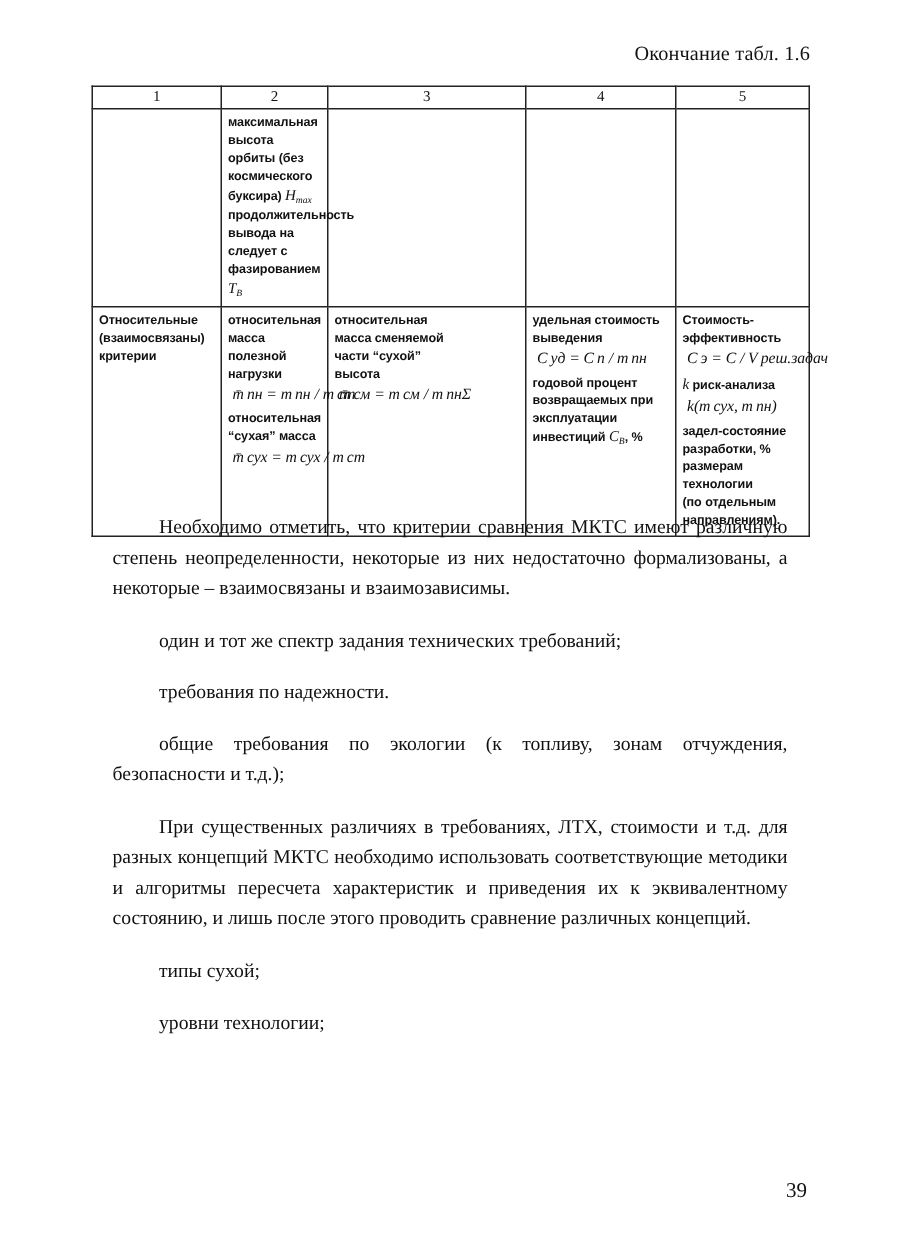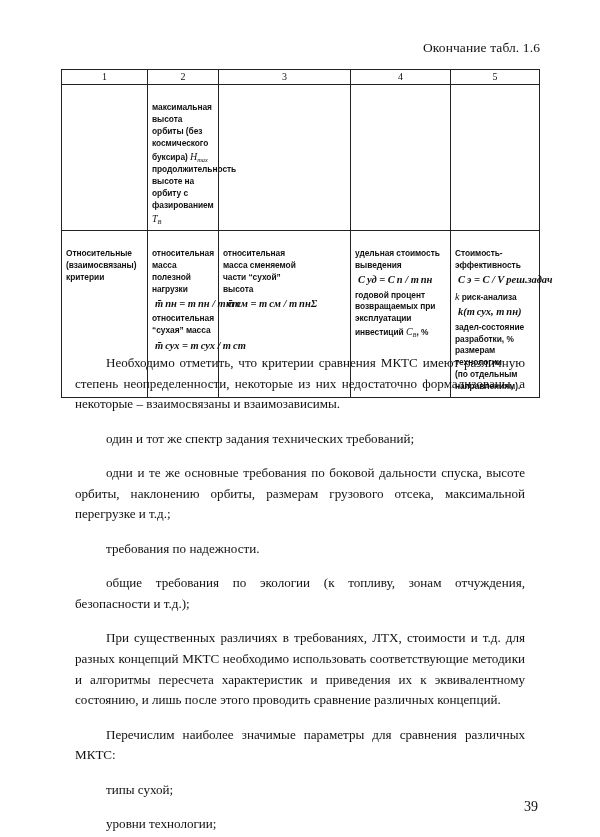--- a/index.html
+++ b/index.html
@@ -10,21 +10,21 @@
   body {
     width: 600px;
     height: 837px;
     position: relative;
     font-family: "Liberation Serif", "DejaVu Serif", serif;
     color: #111111;
     overflow: hidden;
   }
   .page {
     position: absolute;
-    left: 0; top: 12px;
+    left: 0; top: 0;
     width: 600px;
     height: 825px;
   }
   
   .table-caption {
     position: absolute;
     right: 60px;
     top: 28px;
     font-size: 13.5px;
     letter-spacing: .1px;
@@ -40,21 +40,21 @@
   table.crit {
     border-collapse: collapse;
     width: 478px;
     table-layout: fixed;
     font-size: 8.4px;
     line-height: 1.42;
   }
   table.crit td {
     border: 1px solid #222;
     vertical-align: top;
-    padding: 17px 4px 4px 4px;
+    padding: 3px 4px 4px 4px;
     font-family: "Liberation Sans", "DejaVu Sans", sans-serif;
     font-weight: 600;
     letter-spacing: -0.05px;
   }
   table.crit td.num {
     text-align: center;
     font-family: "Liberation Serif", "DejaVu Serif", serif;
     font-weight: 400;
     font-size: 10px;
     padding: 0 0 1px 0;
@@ -65,21 +65,21 @@
   .c1 { width: 86px; }
   .c2 { width: 71px; }
   .c3 { width: 132px; }
   .c4 { width: 100px; }
   .c5 { width: 89px; }
   .cell-line { display: block; }
   .frm {
     display: block;
     font-family: "Liberation Serif", "DejaVu Serif", serif;
     font-style: italic;
-    font-weight: 700;
+    font-weight: 400;
     font-size: 10.5px;
     margin: 1.5px 0 1.5px 3px;
     white-space: nowrap;
   }
   .inl {
     font-family: "Liberation Serif", "DejaVu Serif", serif;
     font-style: italic;
     font-weight: 400;
     font-size: 10px;
   }
@@ -149,21 +149,21 @@
 
         <tr>
           <td></td>
           <td>
             <span class="cell-line">максимальная</span>
             <span class="cell-line">высота орбиты (без</span>
             <span class="cell-line">космического</span>
             <span class="cell-line"><span>буксира)</span>
               <span class="inl"><span>H</span><sub>max</sub></span></span>
             <span class="cell-line">продолжительность</span>
-            <span class="cell-line">высоте на орбиту с</span>
+            <span class="cell-line">вывода на следует с</span>
             <span class="cell-line"><span>фазированием</span>
               <span class="inl"><span>T</span><sub>В</sub></span></span>
           </td>
           <td></td>
           <td></td>
           <td></td>
         </tr>
 
         <tr>
           <td>
@@ -210,23 +210,21 @@
             <span class="cell-line">направлениям).</span>
           </td>
         </tr>
       </tbody>
     </table>
   </div>
 
   <div class="body-text">
     <p>Необходимо отметить, что критерии сравнения МКТС имеют различную степень неопределенности, некоторые из них недостаточно формализованы, а некоторые – взаимосвязаны  и взаимозависимы.</p>
     <p class="listitem last-left">один и тот же спектр задания технических требований;</p>
-    <p class="listitem">одни и те же основные требования по боковой дальности спуска, высоте орбиты, наклонению орбиты, размерам грузового отсека, максимальной перегрузке и т.д.;</p>
     <p class="listitem last-left">требования по надежности.</p>
     <p class="listitem">общие требования по экологии (к топливу, зонам отчуждения, безопасности и т.д.);</p>
     <p>При существенных различиях в требованиях, ЛТХ, стоимости и т.д. для разных концепций МКТС необходимо использовать соответствующие методики и алгоритмы пересчета характеристик и приведения их к эквивалентному состоянию, и лишь после этого проводить сравнение различных концепций.</p>
-    <p>Перечислим наиболее значимые параметры для сравнения различных МКТС:</p>
     <p class="listitem last-left">типы сухой;</p>
     <p class="listitem last-left">уровни технологии;</p>
   </div>
 
   <div class="folio">39</div>
 </div>
 
 </body></html>

